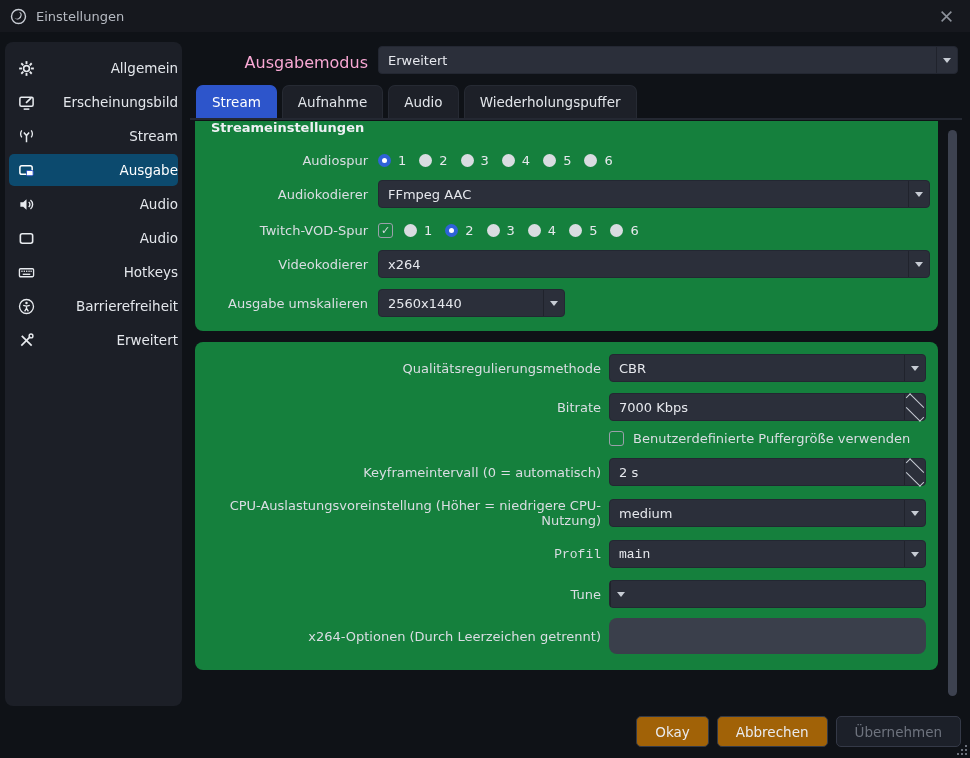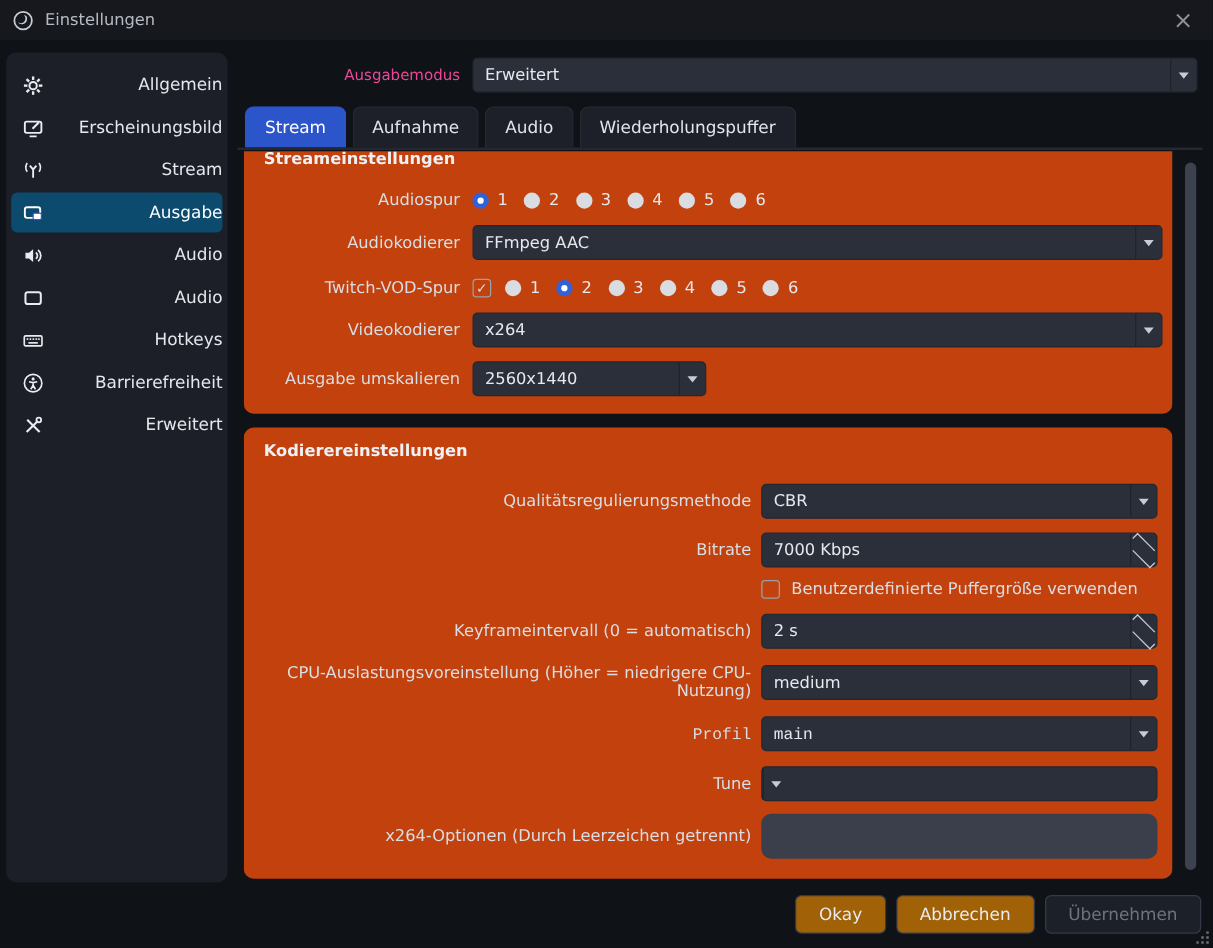--- a/index.html
+++ b/index.html
@@ -25,38 +25,38 @@
   }
   .side-item {
     height:32px; margin:2px 4px 0 4px; padding-left:9px; border-radius:5px;
     display:flex; align-items:center; gap:22px; font-size:13.5px; color:#e4e7ec;justify-content:space-between;
   }
   .side-item.sel { background:#0c4a6e; color:#ffffff; }
   .side-item svg { flex:0 0 auto; }
   
   .outmode-label {
     position:absolute; left:186px; top:53px; width:182px;
-    text-align:right; font-size:12px; color:#ec4899;
+    text-align:right; font-size:16px; color:#f9a8d4;
   }
   .outmode-combo { position:absolute; left:378px; top:46px; width:580px; }
   
   .tabs { position:absolute; left:196px; top:85px; display:flex; gap:5px; }
   .tab {
     height:33px; padding:0 15px; display:flex; align-items:center;
     background:#1d2028; border:1px solid #262a33; border-bottom:none;
     border-radius:7px 7px 0 0; font-size:13.5px; color:#e2e5ea;
   }
   .tab.active { background:#2d55cb; border-color:#2d55cb; color:#fff; }
   .pane-top { position:absolute; left:190px; top:118px; width:772px; height:2px; background:#242832; }
   
   .viewport {
     position:absolute; left:195px; top:121px; width:743px; height:585px;
     overflow:hidden;
   }
-  .groupbox { background:#c2410c; border-radius:8px; padding:10px 8px 14px 16px; }
+  .groupbox { background:#15803d; border-radius:8px; padding:10px 8px 14px 16px; }
   .gb1 { margin-top:-11px; }
   .gb2 { margin-top:11px; padding:12px 8px 16px 16px; }
   .gb-title { font-size:13px; font-weight:bold; color:#eef0f4; line-height:16px; }
   .gb1 .gb-title { margin-bottom:13px; }
   .gb2 .gb-title { margin-bottom:17px; }
   .row { display:flex; align-items:center; }
   .lbl { text-align:right; font-size:13px; color:#dadde3; flex:0 0 auto; }
   .gb1 .lbl { width:157px; margin-right:10px; }
   .gb2 .lbl { width:390px; margin-right:8px; }
   .gb2 .ctrl { width:317px; flex:0 0 auto; }
@@ -323,21 +323,20 @@
           <span class="txt">2560x1440</span>
           <span class="arrow">
               <span class="tri"></span>
             </span>
         </span>
       </span>
     </div>
   </div>
 
   <div class="groupbox gb2">
-    <div class="gb-title">Kodierereinstellungen</div>
 
     <div class="row" style="margin-bottom:11px;">
       <span class="lbl">Qualitätsregulierungsmethode</span>
       <span class="combo ctrl">
         <span class="txt">CBR</span>
         <span class="arrow">
             <span class="tri"></span>
           </span>
       </span>
     </div>

